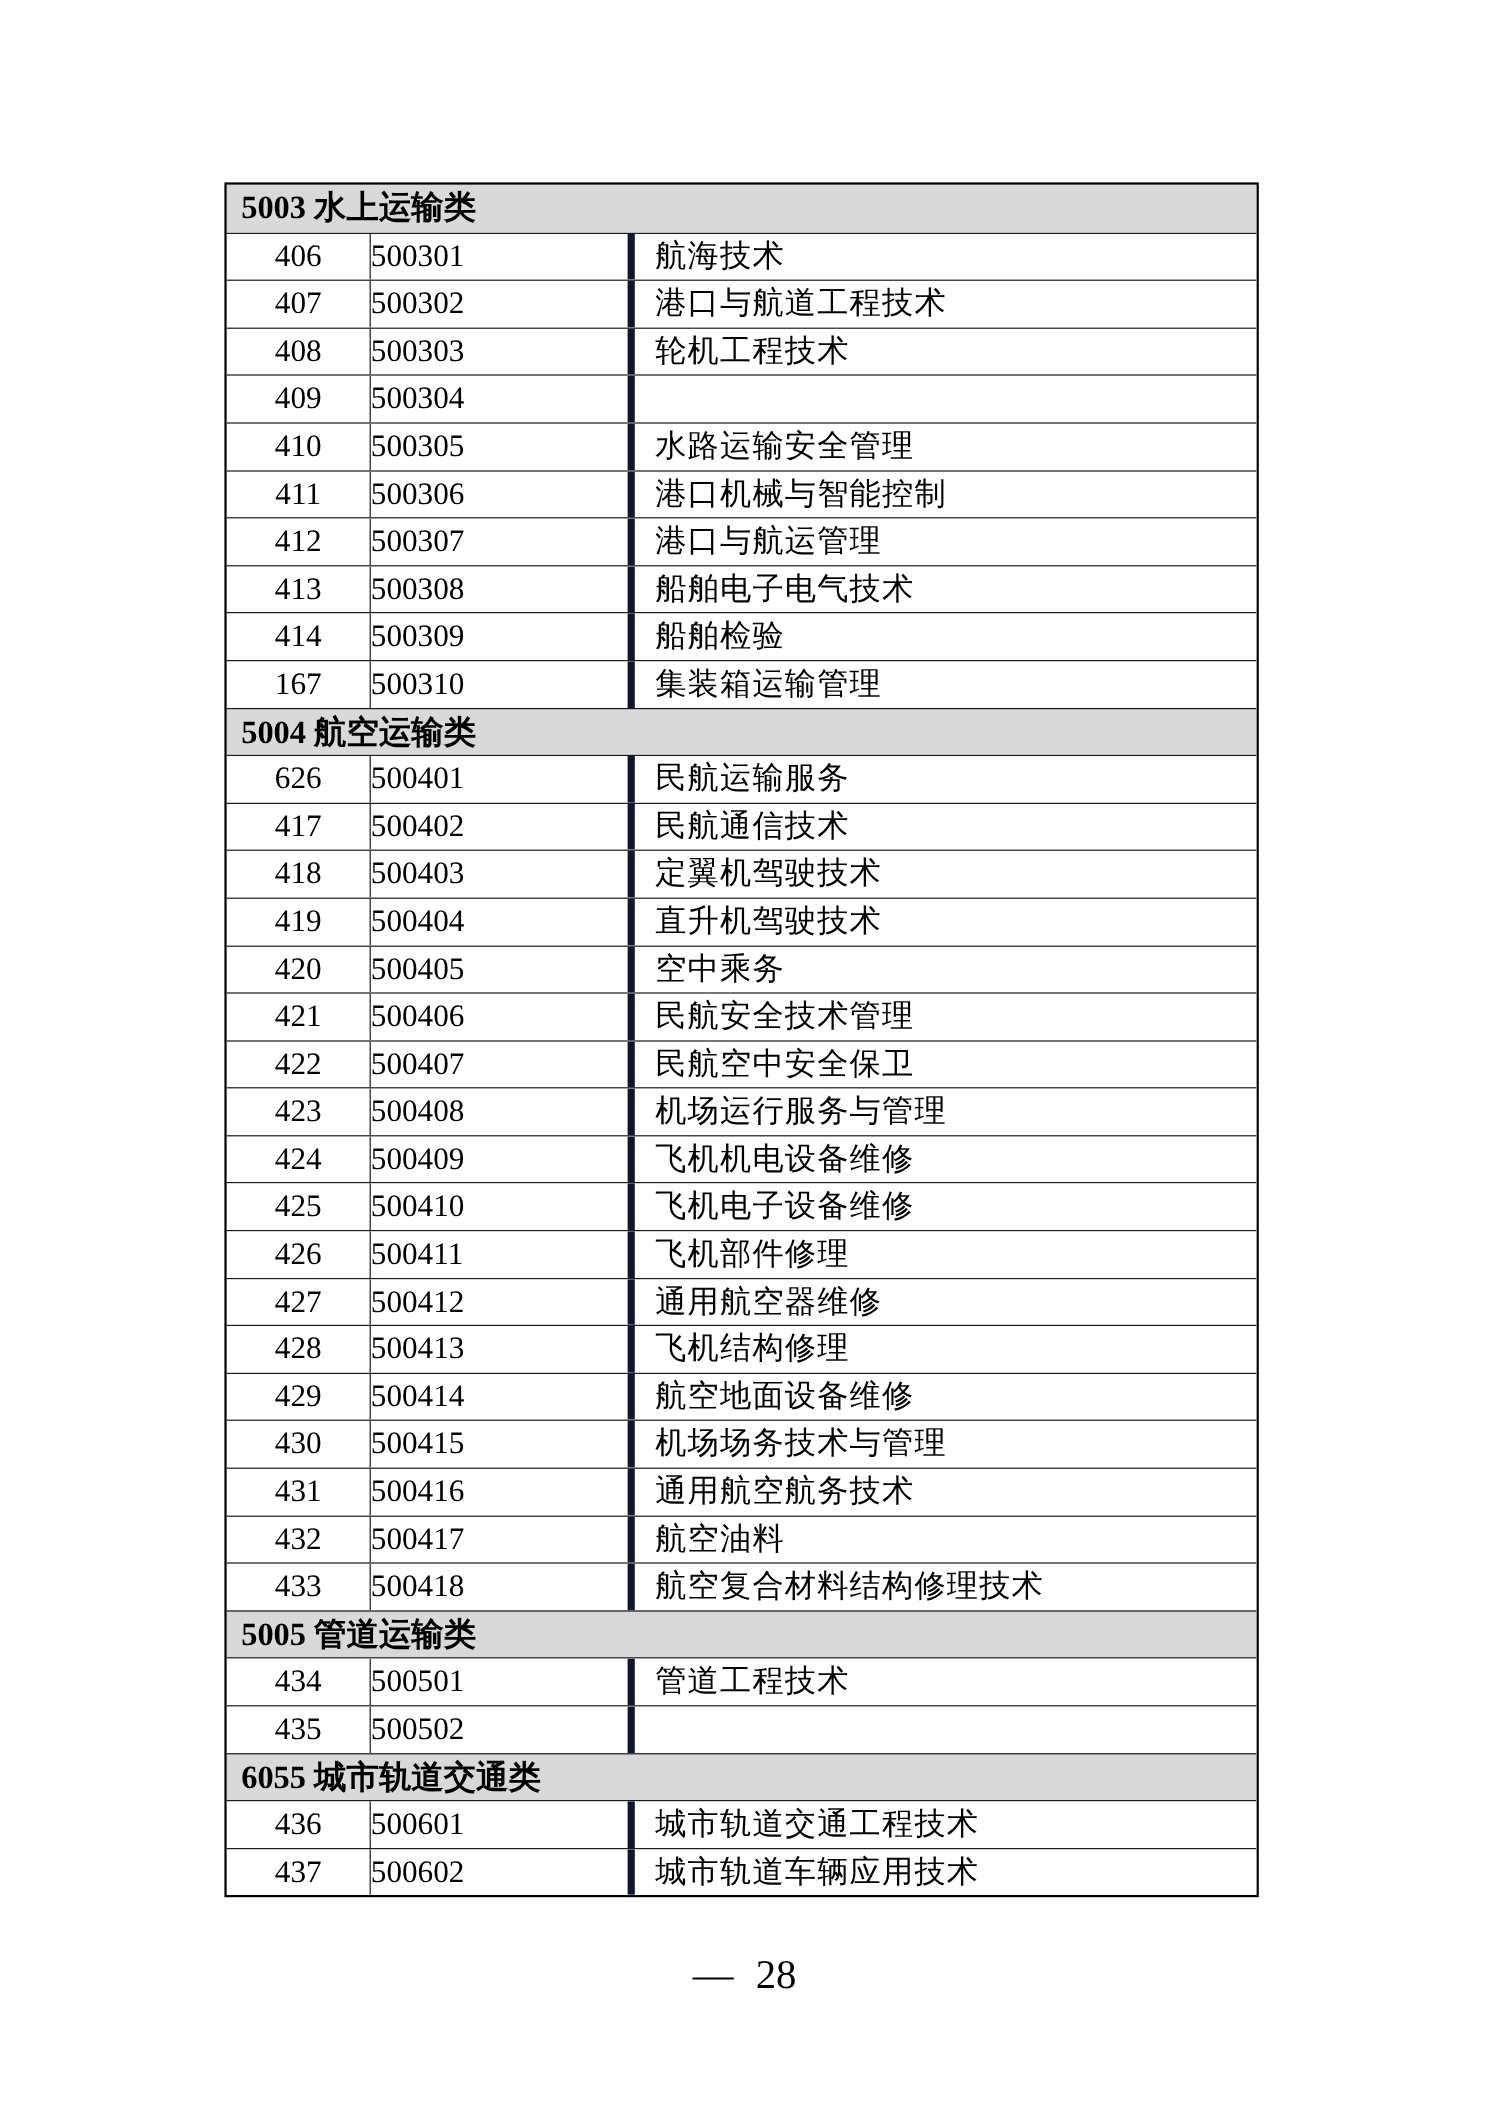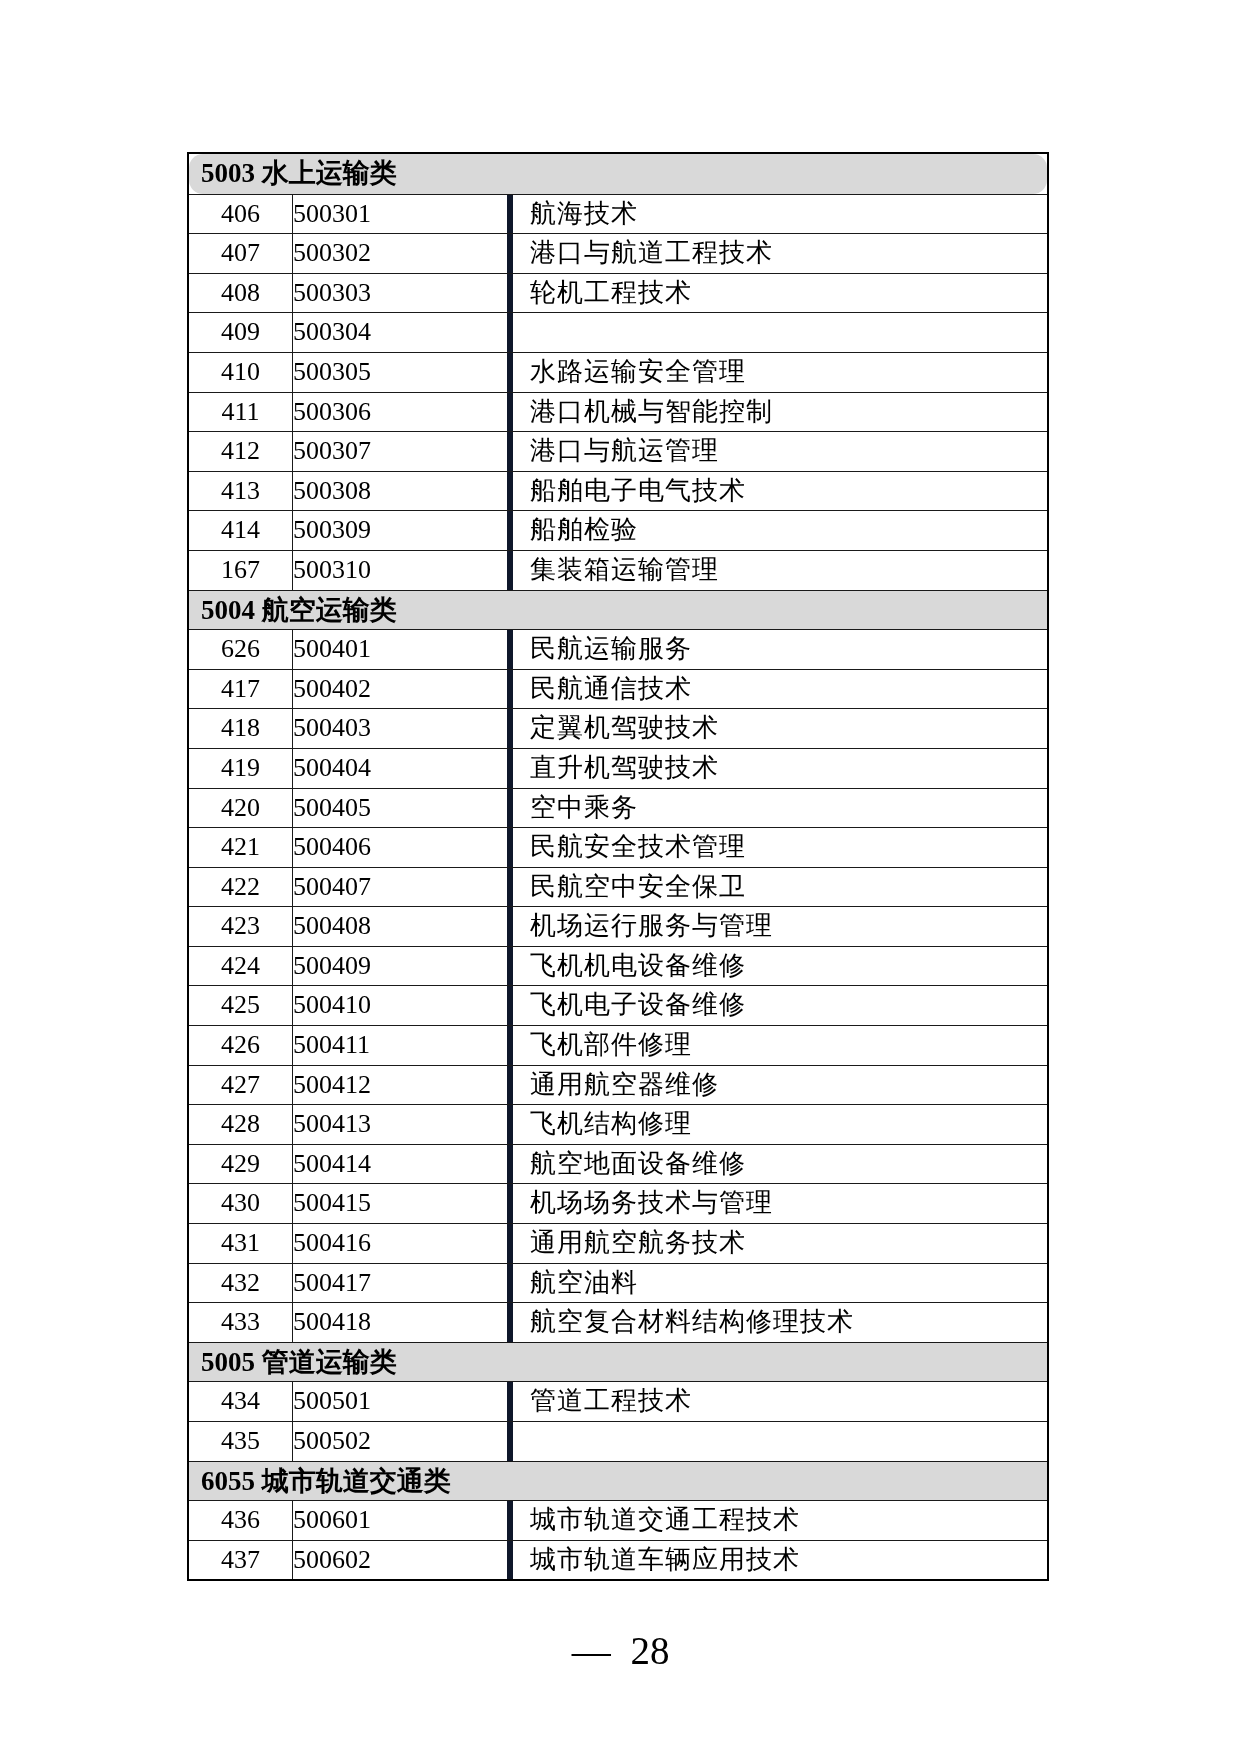--- a/index.html
+++ b/index.html
@@ -23,62 +23,61 @@
     background: #ffffff;
   }
   .trow {
     box-sizing: border-box;
     height: 39.6px;
     border-top: 1px solid #1a1a1a;
     overflow: hidden;
   }
   .trow:first-child {
     border-top: none;
-    border-radius: 14px;
   }
   .section-header {
     background: #d9d9d9;
     font-weight: bold;
     font-size: 27px;
     line-height: 38px;
     padding-left: 12px;
   }
   .drow {
     display: flex;
     align-items: stretch;
     background: #ffffff;
   }
   .cell {
     box-sizing: border-box;
     font-size: 26px;
     line-height: 38px;
     white-space: nowrap;
   }
   .cell.seq {
-    width: 104px;
+    width: 120px;
     text-align: center;
     border-right: 1px solid #1a1a1a;
   }
   .cell.code {
     width: 220px;
     text-align: left;
     border-right: 6px solid #0f172a;
   }
   .cell.name {
     flex: 1;
     padding-left: 17px;
     letter-spacing: 1px;
   }
   .page-footer {
     position: absolute;
     left: 0;
     top: 1628px;
     width: 100%;
     text-align: center;
-    font-size: 39px;
+    font-size: 34px;
     word-spacing: 10px;
     color: #000000;
   }
 </style>
 </head>
 <body>
 
 <div class="doc-table">
     <div class="trow section-header">5003 水上运输类</div>
     <div class="trow drow">

